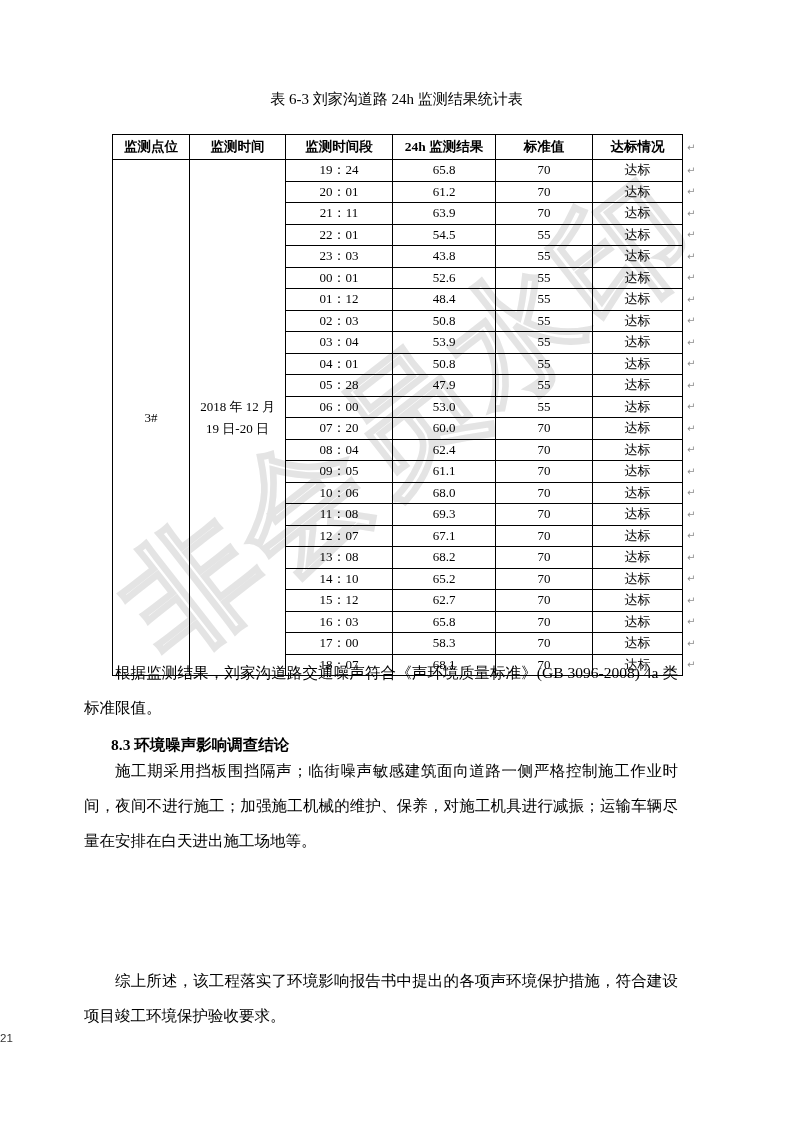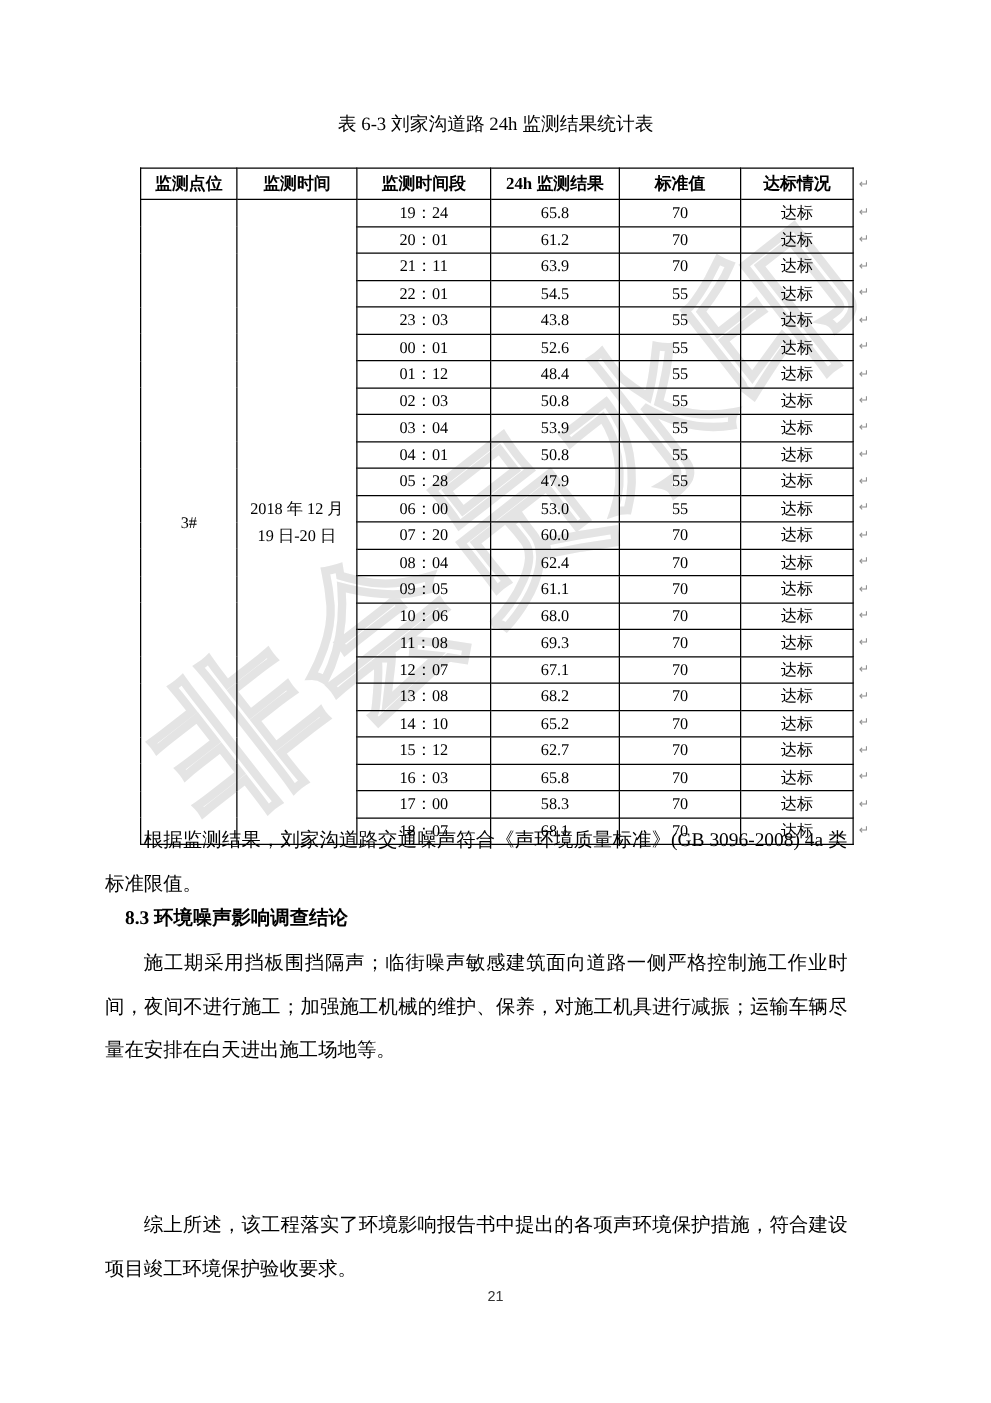--- a/index.html
+++ b/index.html
@@ -38,25 +38,25 @@
     color:#8f8f8f;font-size:10px;vertical-align:middle;
     font-family:"DejaVu Sans",sans-serif;font-weight:normal;
   }
   .time-cell{line-height:22px;}
   
   .body-para{
     position:absolute;left:84px;width:594px;margin:0;z-index:1;
     font-size:15.5px;line-height:35px;text-align:justify;text-indent:2em;
   }
   .section-heading{
-    position:absolute;left:100px;width:594px;margin:0;z-index:1;
+    position:absolute;left:100px;width:594px;margin:11px;z-index:1;
     font-size:15.5px;font-weight:bold;
   }
   .page-number{
-    position:absolute;top:1032px;left:0;width:100%;text-align:center;
+    position:absolute;top:1032px;left:0;width:100%;text-align:left;
     font-size:11.5px;color:#333;z-index:1;
     font-family:"Liberation Sans","DejaVu Sans",sans-serif;
   }
 </style>
 </head>
 <body>
 
 <div class="page">
 
   <div class="watermark">非会员水印</div>

